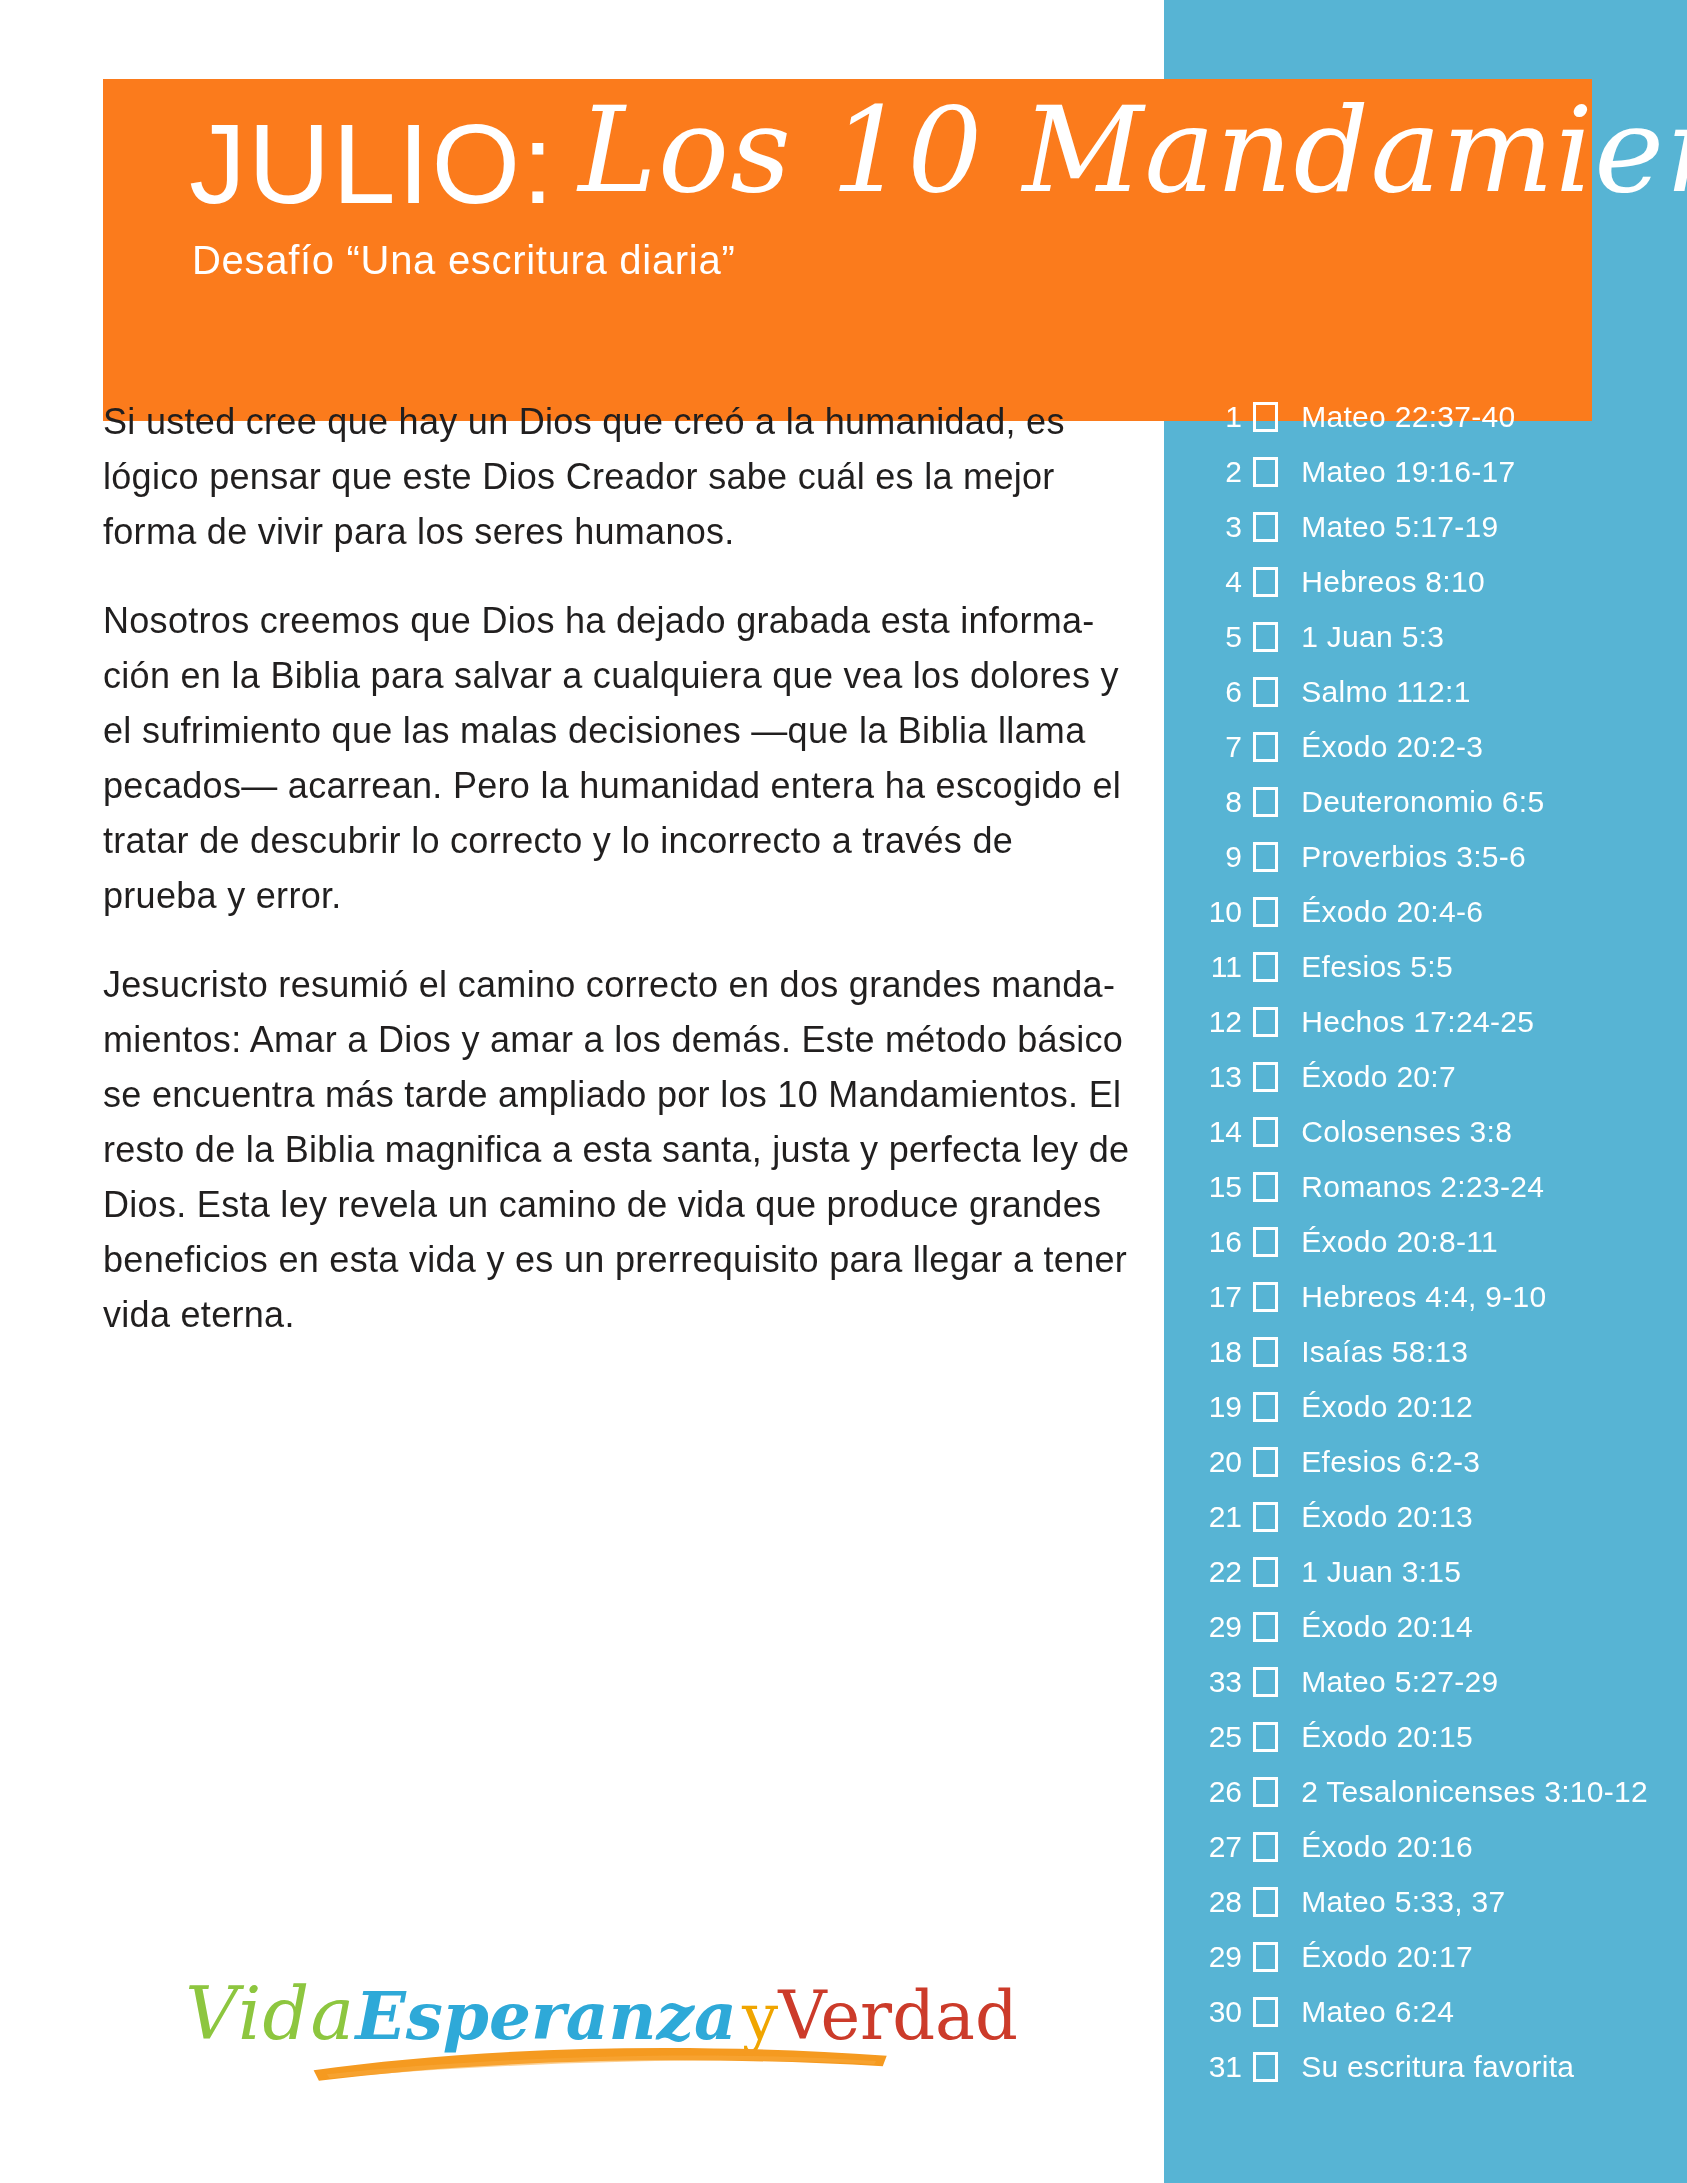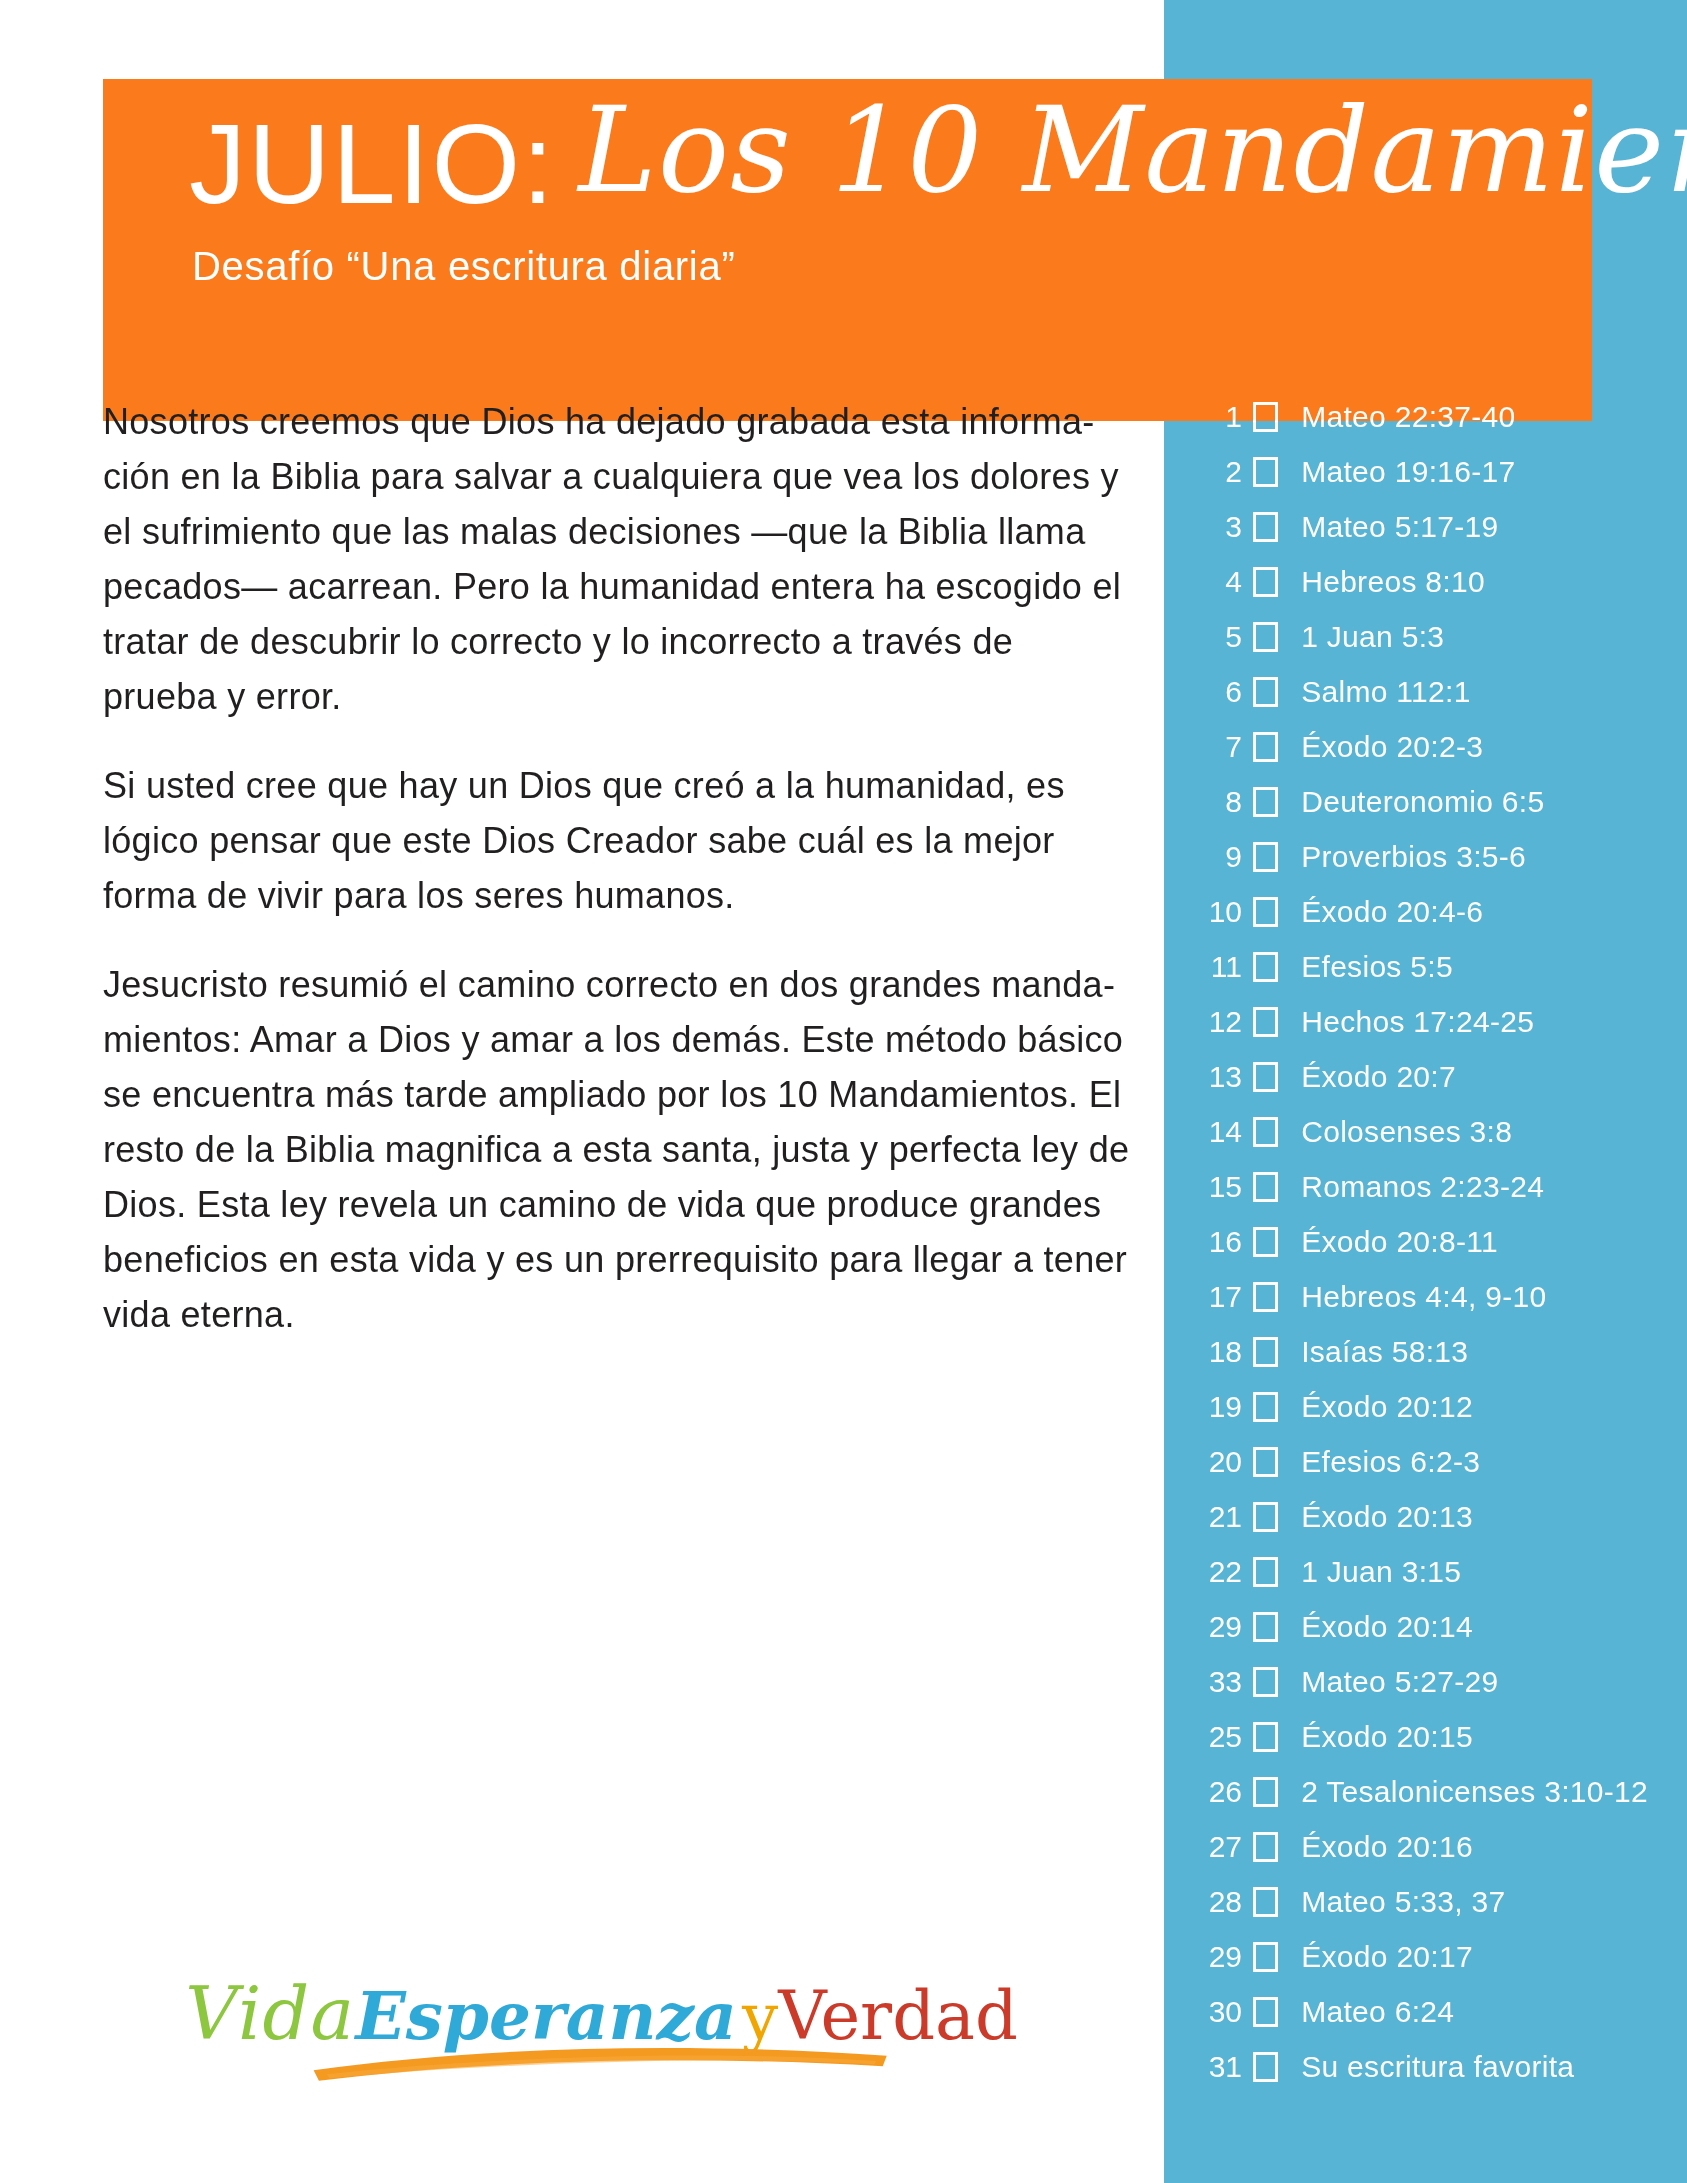--- a/index.html
+++ b/index.html
@@ -15,21 +15,21 @@
     position:absolute;left:103px;top:79px;width:1489px;height:342px;
     background:var(--banner_orange,#fb7b1c);color:#ffffff;
   }
   .title-row{position:absolute;left:86px;top:17px;display:flex;align-items:flex-start;white-space:nowrap;}
   .month{font-size:114px;line-height:1.2;font-weight:400;letter-spacing:2px;}
   .script{
     font-family:"DejaVu Serif",serif;font-style:italic;font-weight:400;
     font-size:118px;line-height:1.05;margin-left:22.5px;position:relative;top:-6.6px;
     letter-spacing:1.3px;
   }
-  .subtitle{position:absolute;left:89px;top:165px;font-size:40px;letter-spacing:0.7px;}
+  .subtitle{position:absolute;left:89px;top:159px;font-size:40px;letter-spacing:0.7px;}
   #body-text{
     position:absolute;left:103px;top:394px;width:1032px;
     font-size:36px;line-height:55px;letter-spacing:0.3px;
     color:var(--body_text,#211f1f);
   }
   .para{white-space:pre-line;margin:0 0 34px 0;}
   #checklist{position:absolute;left:1196px;top:389px;}
   .row{display:flex;align-items:center;height:55px;color:#ffffff;font-size:30px;}
   .num{width:46px;text-align:right;flex:none;}
   .box{
@@ -56,30 +56,30 @@
   <div id="banner">
     <div class="title-row">
       <span class="month">JULIO:</span>
       <span class="script">Los 10 Mandamientos</span>
     </div>
     <div class="subtitle">Desafío “Una escritura diaria”</div>
   </div>
 
   <div id="body-text">
 
+      <div class="para">Si usted cree que hay un Dios que creó a la humanidad, es
+lógico pensar que este Dios Creador sabe cuál es la mejor
+forma de vivir para los seres humanos.</div>
+
       <div class="para">Nosotros creemos que Dios ha dejado grabada esta informa-
 ción en la Biblia para salvar a cualquiera que vea los dolores y
 el sufrimiento que las malas decisiones —que la Biblia llama
 pecados— acarrean. Pero la humanidad entera ha escogido el
 tratar de descubrir lo correcto y lo incorrecto a través de
 prueba y error.</div>
-
-      <div class="para">Si usted cree que hay un Dios que creó a la humanidad, es
-lógico pensar que este Dios Creador sabe cuál es la mejor
-forma de vivir para los seres humanos.</div>
 
       <div class="para">Jesucristo resumió el camino correcto en dos grandes manda-
 mientos: Amar a Dios y amar a los demás. Este método básico
 se encuentra más tarde ampliado por los 10 Mandamientos. El
 resto de la Biblia magnifica a esta santa, justa y perfecta ley de
 Dios. Esta ley revela un camino de vida que produce grandes
 beneficios en esta vida y es un prerrequisito para llegar a tener
 vida eterna.</div>
     </div>
 

